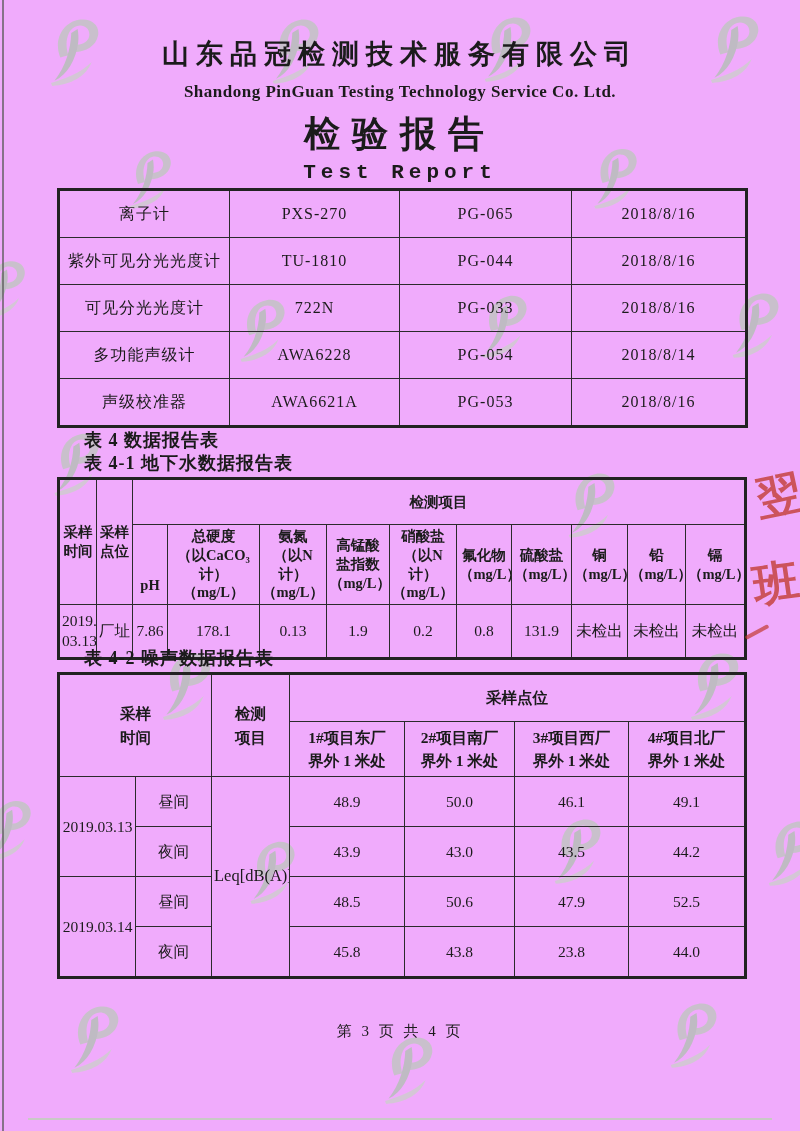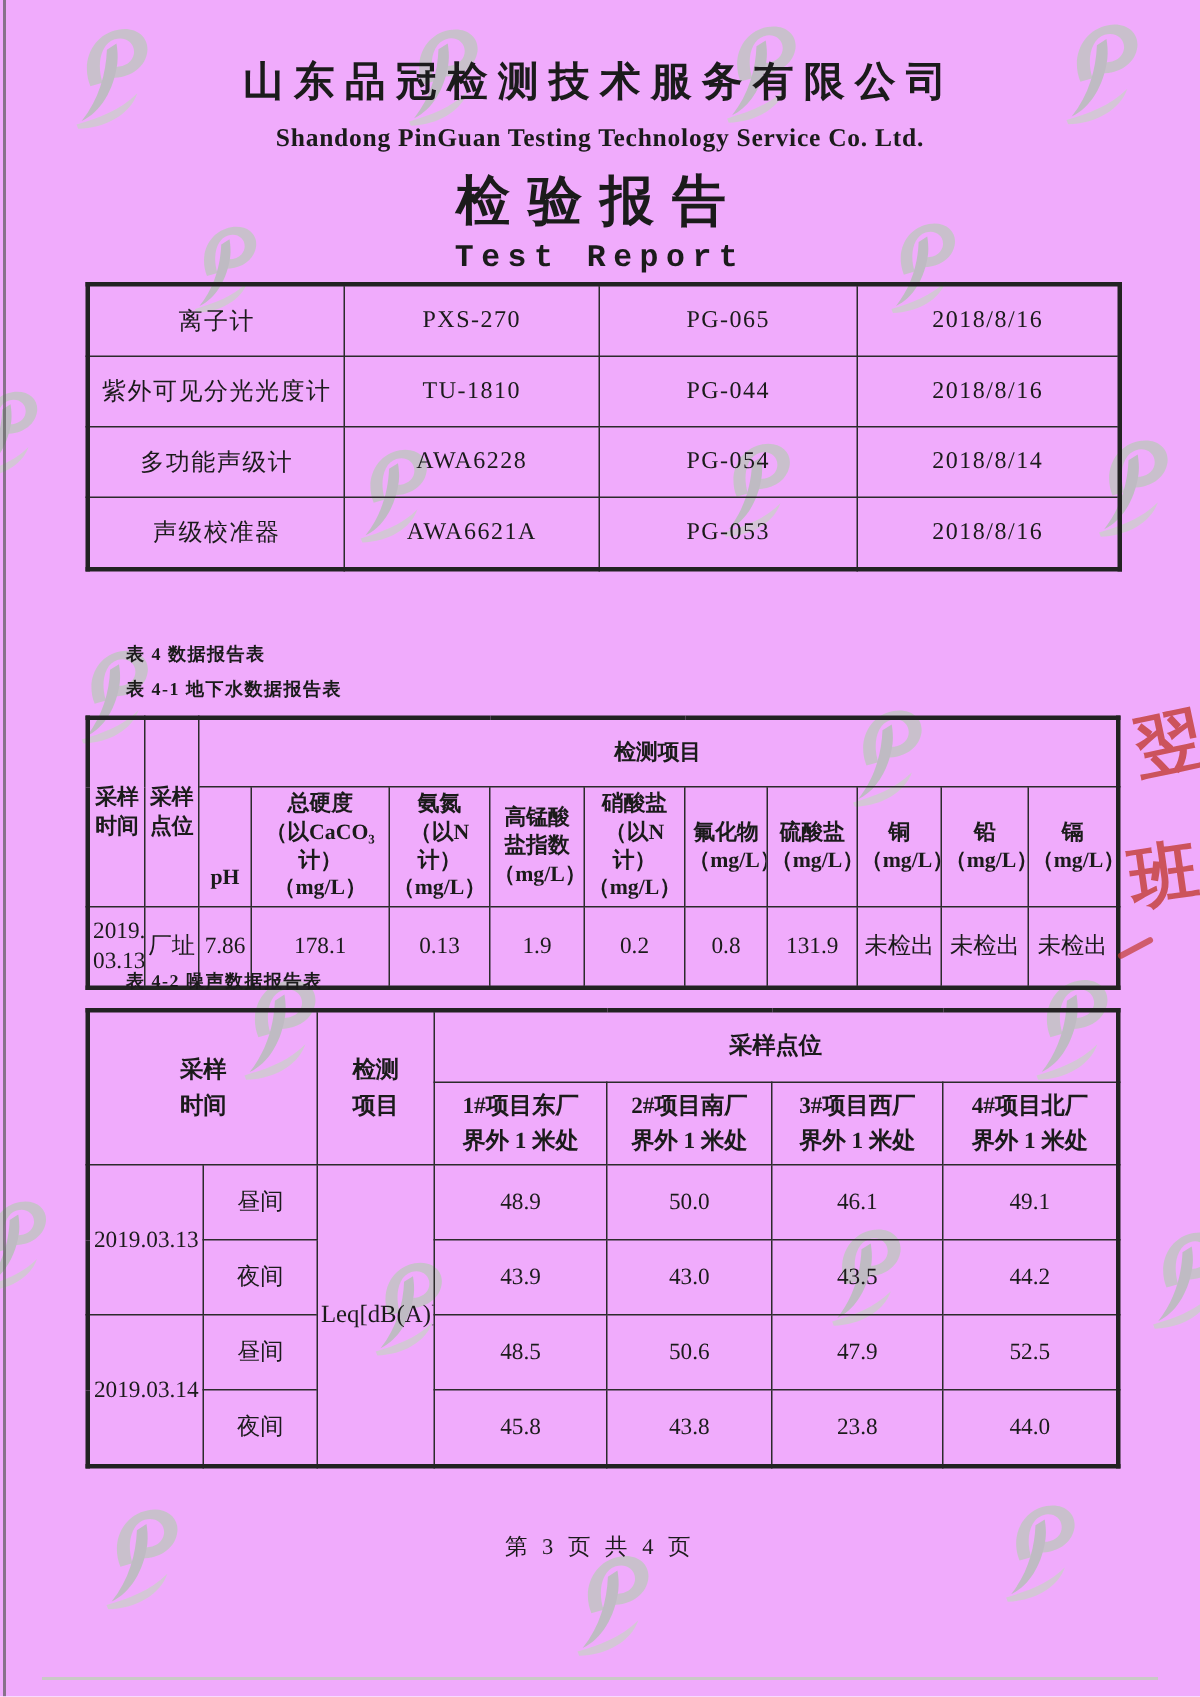--- a/index.html
+++ b/index.html
@@ -19,21 +19,21 @@
                 font-family:"Liberation Mono","DejaVu Sans Mono",monospace; }
 
   table { border-collapse:collapse; table-layout:fixed; background:transparent; }
   td { border:1px solid #2b2b2b; text-align:center; vertical-align:middle;
        padding:0 2px; overflow:hidden; }
   .t1, .t2, .t3 { position:absolute; left:57px; width:688px; border:3px solid #222; }
 
   .t1 { top:188px; }
   .t1 td { font-size:16px; height:46px; letter-spacing:1px; }
 
-  .caption { position:absolute; left:84px; font-size:12px; font-weight:bold; letter-spacing:1px; }
+  .caption { position:absolute; left:84px; font-size:18px; font-weight:bold; letter-spacing:1px; }
   .cap1 { top:428px; }
   .cap2 { top:451px; }
   .cap3 { top:646px; }
 
   .t2 { top:477px; }
   .t2 td { font-size:14.5px; line-height:1.3;margin-left:20px; }
   .t2 .hdr { font-weight:bold; white-space:pre-line; }
   .t2 .row-h1 td { height:44px; }
   .t2 .row-h2 td { height:70px; }
   .t2 .row-d  td { height:52px; font-size:15.5px; font-weight:normal; }
@@ -157,20 +157,26 @@
       <tr>
         <td>离子计</td>
         <td>PXS-270</td>
         <td>PG-065</td>
         <td>2018/8/16</td>
       </tr>
       <tr>
         <td>紫外可见分光光度计</td>
         <td>TU-1810</td>
         <td>PG-044</td>
+        <td>2018/8/16</td>
+      </tr>
+      <tr>
+        <td>可见分光光度计</td>
+        <td>722N</td>
+        <td>PG-033</td>
         <td>2018/8/16</td>
       </tr>
       <tr>
         <td>多功能声级计</td>
         <td>AWA6228</td>
         <td>PG-054</td>
         <td>2018/8/14</td>
       </tr>
       <tr>
         <td>声级校准器</td>

